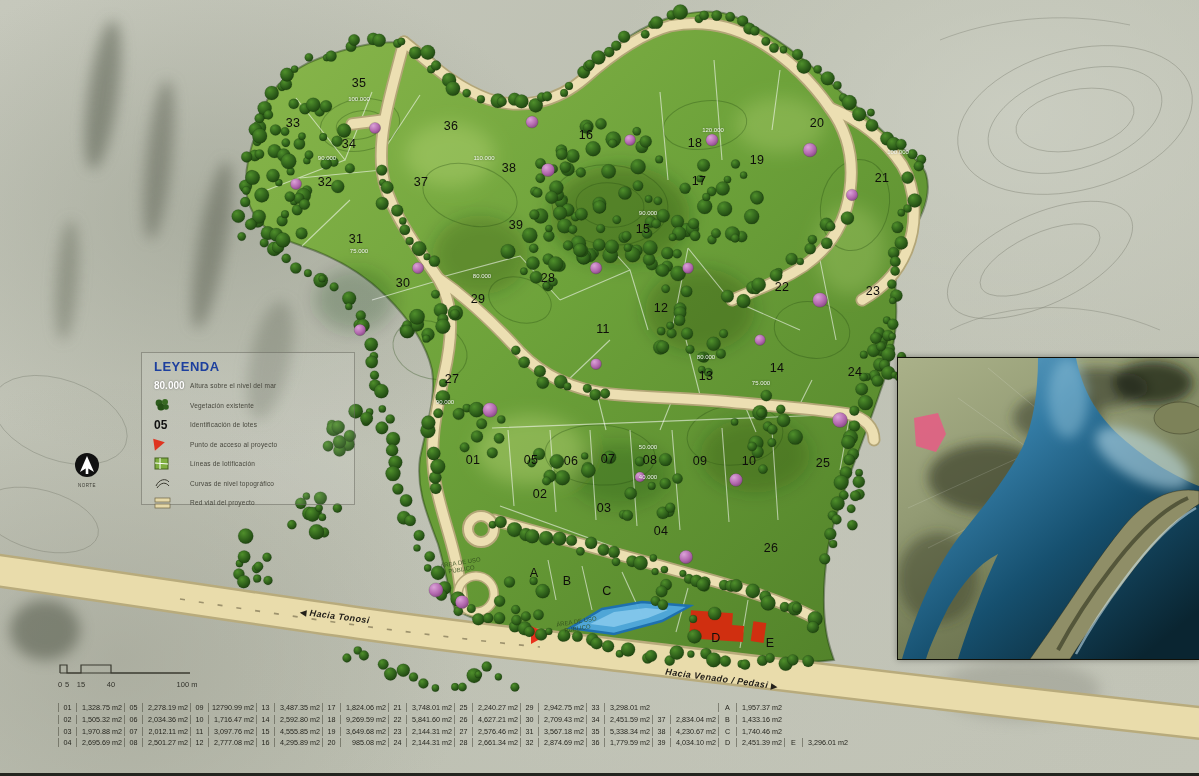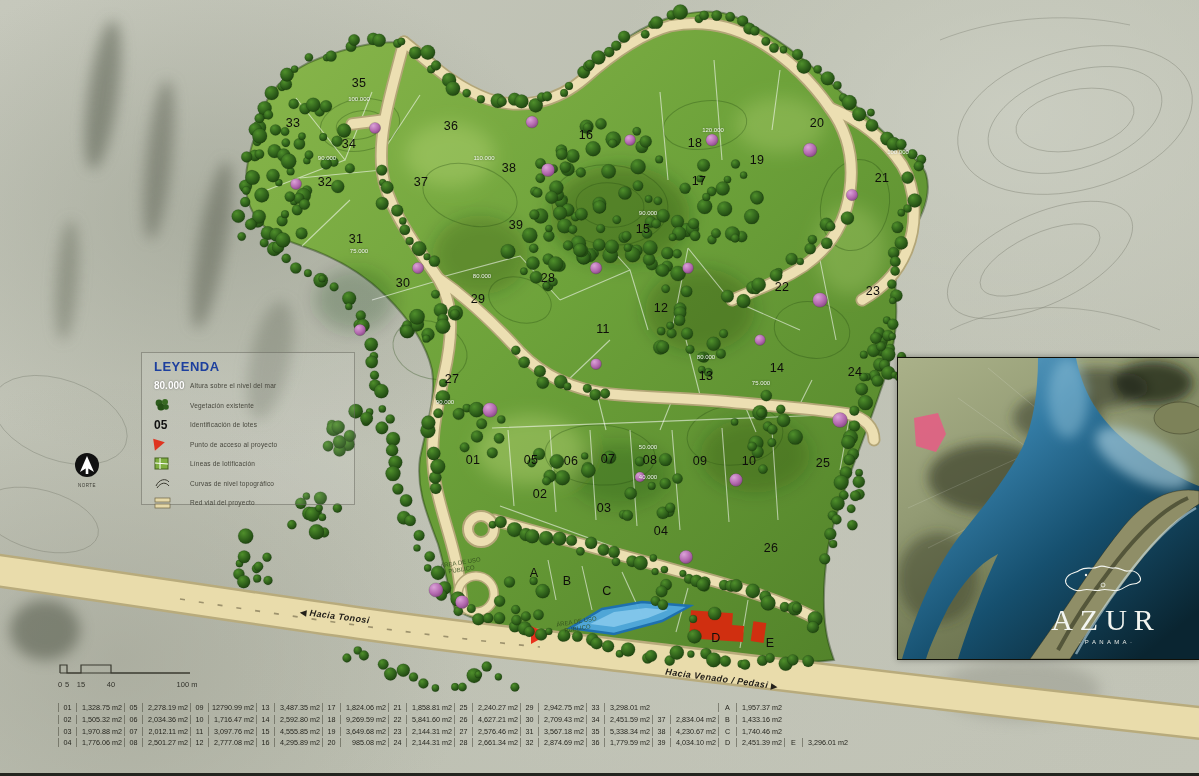--- a/index.html
+++ b/index.html
@@ -995,21 +995,21 @@
         <div class="trow">
           <span class="tn">02</span>
           <span class="tv">1,505.32 m2</span>
         </div>
         <div class="trow">
           <span class="tn">03</span>
           <span class="tv">1,970.88 m2</span>
         </div>
         <div class="trow">
           <span class="tn">04</span>
-          <span class="tv">1,776.06 m2</span>
+          <span class="tv">2,695.69 m2</span>
         </div>
       </div>
       <div class="tgroup">
         <div class="trow">
           <span class="tn">05</span>
           <span class="tv">2,278.19 m2</span>
         </div>
         <div class="trow">
           <span class="tn">06</span>
           <span class="tv">2,034.36 m2</span>
@@ -1073,21 +1073,21 @@
           <span class="tv">3,649.68 m2</span>
         </div>
         <div class="trow">
           <span class="tn">20</span>
           <span class="tv">985.08 m2</span>
         </div>
       </div>
       <div class="tgroup">
         <div class="trow">
           <span class="tn">21</span>
-          <span class="tv">1,858.81 m2</span>
+          <span class="tv">3,748.01 m2</span>
         </div>
         <div class="trow">
           <span class="tn">22</span>
           <span class="tv">5,841.60 m2</span>
         </div>
         <div class="trow">
           <span class="tn">23</span>
           <span class="tv">2,144.31 m2</span>
         </div>
         <div class="trow">
@@ -1242,27 +1242,16 @@
 
       <path d="M 301,133 C 272,128 247,143 226,168 C 201,198 176,238 151,274 L 132,301 L 172,301
                C 193,268 216,236 239,207 C 260,180 282,158 301,146 Z" fill="#8f8e67" stroke="rgba(40,40,22,.45)" stroke-width="1"></path>
       <path d="M 290,140 C 262,152 236,180 212,212 C 192,238 174,266 160,292" fill="none" stroke="rgba(45,48,28,.6)" stroke-width="4"></path>
       <path d="M 298,150 C 272,165 248,192 226,222 C 208,246 191,272 178,296" fill="none" stroke="rgba(207,234,244,.55)" stroke-width="2.5"></path>
 
       <ellipse cx="282" cy="60" rx="26" ry="16" fill="#7d8259" stroke="rgba(40,40,22,.4)"></ellipse>
 
       <polygon points="16,60 40,55 48,76 38,94 18,88" fill="#e25f84" opacity=".9"></polygon>
     </svg>
-    <div class="brand">
-      <svg width="100" height="36" viewBox="0 0 100 36" style="overflow:visible">
-        <path d="M 10,18 C 13,11 19,13 24,9 C 30,5 36,9 42,6 C 48,3 52,8 58,7 C 64,6 67,11 72,10
-                 C 78,9 82,12 84,16 C 86,20 82,23 77,23 C 72,23 69,27 63,29 C 57,31 51,27 45,29
-                 C 39,31 33,27 27,29 C 21,31 14,28 11,24 C 9,21 9,20 10,18 Z" fill="none" stroke="#f3f5f0" stroke-width="1.1"></path>
-        <circle cx="47" cy="24" r="2" fill="none" stroke="#f3f5f0" stroke-width=".8"></circle>
-        <circle cx="30" cy="14" r="1.2" fill="#f3f5f0"></circle>
-      </svg>
-      <div class="brand-name">AZUR</div>
-      <div class="brand-sub">· P A N A M A ·</div>
-    </div>
   </div>
 
   <div class="bottom-strip"></div>
 </div>
 
 </body></html>

